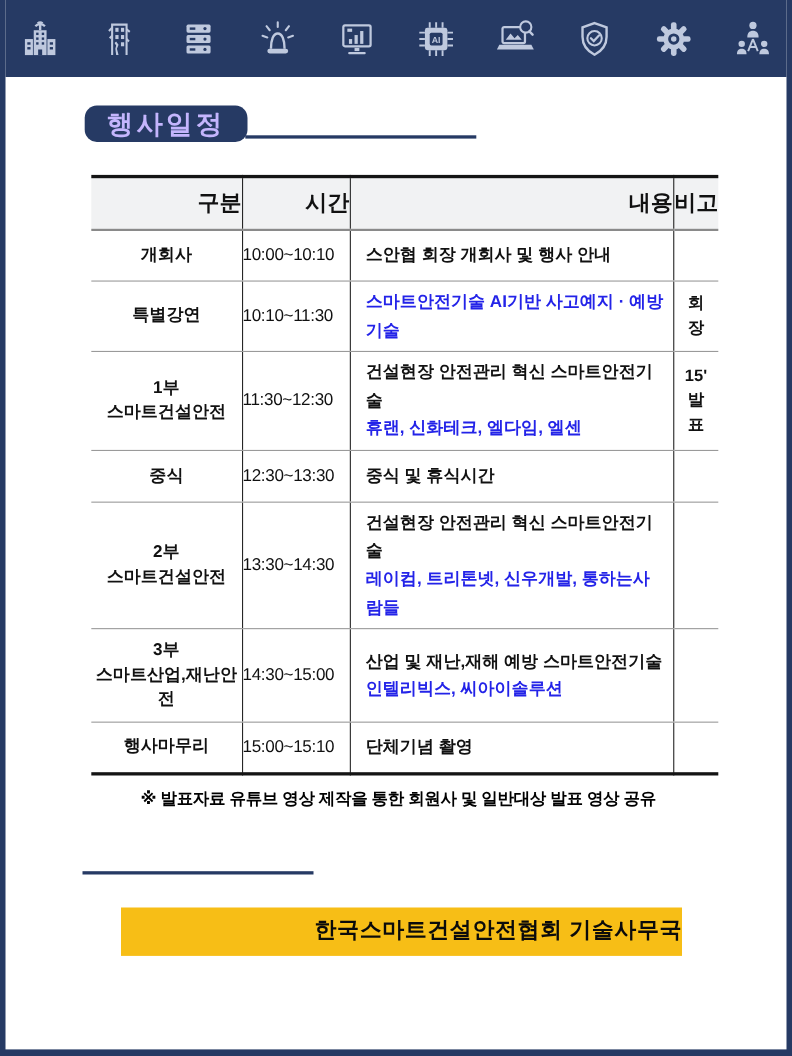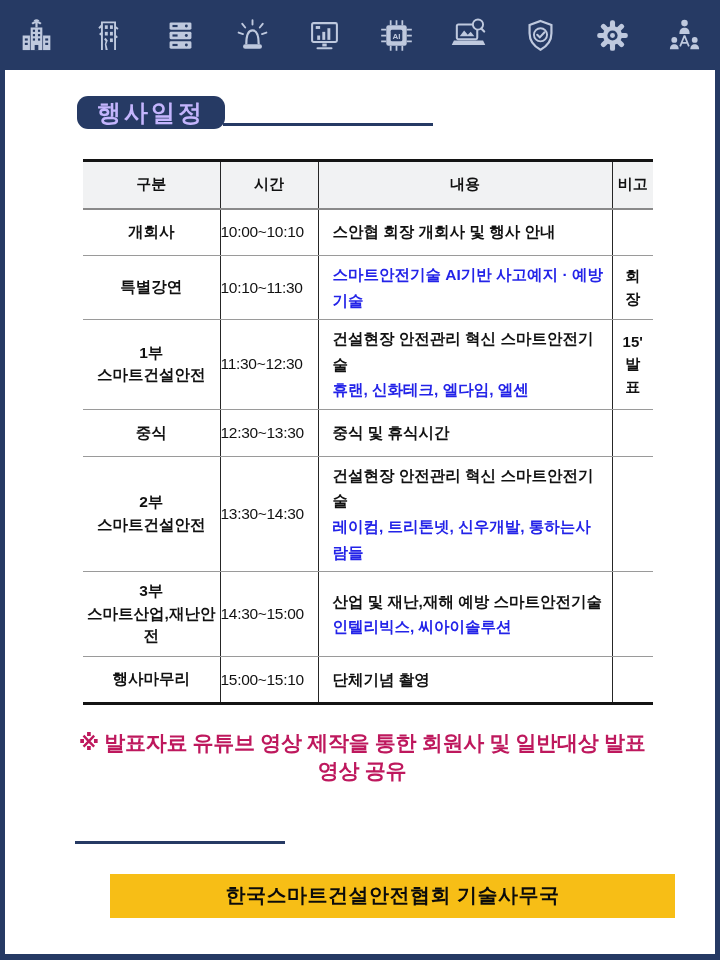--- a/index.html
+++ b/index.html
@@ -35,43 +35,44 @@
     font-size:24px;font-weight:bold;letter-spacing:3px;padding:0 20px;
   }
   .title-line{width:210px;height:3px;background:var(--navy);margin:0 0 3px -2px;}
 
   
   .sched-wrap{margin:30px 0 0 78px;}
   table{border-collapse:collapse;table-layout:fixed;width:570px;
     border-top:3px solid #141414;border-bottom:3px solid #141414;}
   col.c-cat{width:137px;} col.c-time{width:98px;} col.c-cont{width:294px;} col.c-rem{width:41px;}
   th{
-    background:var(--hdr-bg);height:48px;font-size:15px;font-weight:bold;color:#111;
+    background:var(--hdr-bg);height:48px;font-size:20px;font-weight:bold;color:#111;
     border-bottom:2px solid #8a8a8a;
+    text-align:right;
   }
   th + th, td + td{border-left:1.6px solid #262626;}
   td{border-bottom:1.6px solid #9a9a9a;height:47px;font-size:15.5px;color:#111;vertical-align:middle;}
   tr:last-child td{border-bottom:none;}
   tr.tall td{height:85px;}
   td.cat{ text-align:center;font-weight:600;line-height:1.45;}
   td.time{text-align:left;font-weight:500;letter-spacing:-0.3px;}
   td.cont{text-align:left;padding:6px 8px 6px 14px;line-height:1.65;}
   td.cont .content-black{color:#111;font-weight:600;}
   td.cont .content-blue{color:var(--blue);font-weight:bold;}
   td.rem{text-align:center;font-size:15px;font-weight:600;line-height:1.5;padding:0 6px;}
 
   .footnote{
-    width:570px;margin:24px 0 0 72px;text-align:center;
-    font-size:21px;font-weight:bold;color:#be185d;letter-spacing:-0.3px;
+    width:570px;margin:12px 0 0 72px;text-align:center;
+    font-size:15px;font-weight:bold;color:#000000;letter-spacing:-0.3px;
   }
 
   .contact-title-row{margin-top:56px;}
   .contact-box{
-    width:565px;margin:27px 0 0 105px;background:var(--yellow);
-    text-align:center;padding:7px 0 8px;color:#0b0b0b;
+    width:510px;margin:27px 0 0 105px;background:var(--yellow);
+    text-align:right;padding:7px 0 8px;color:#0b0b0b;
   }
   .contact-box .l1{font-size:20px;font-weight:bold;line-height:29px;letter-spacing:0.5px;}
   .contact-box .l2{font-size:20px;font-weight:bold;line-height:29px;letter-spacing:0.2px;}
 </style>
 </head>
 <body>
 
 <div class="page">
 
   <div class="topbar">

